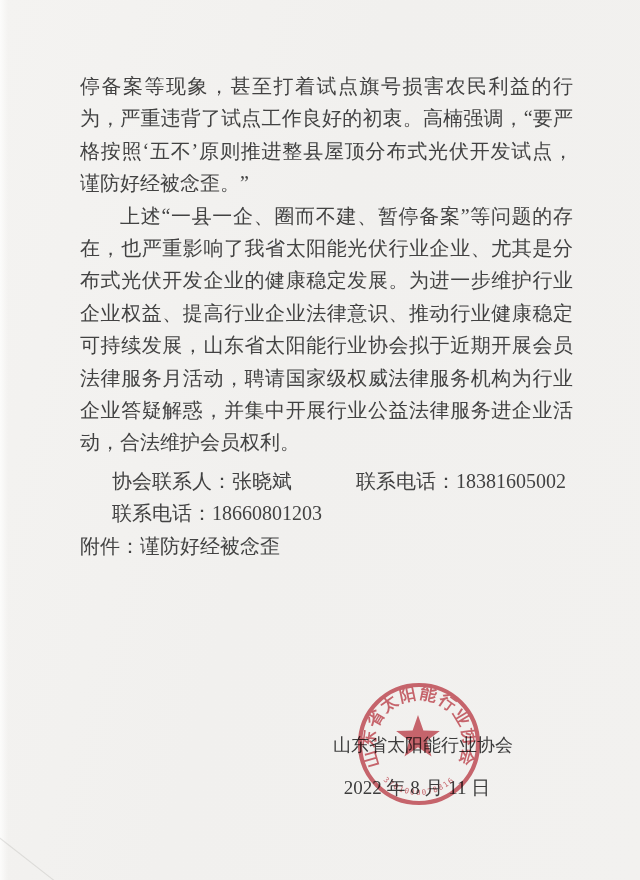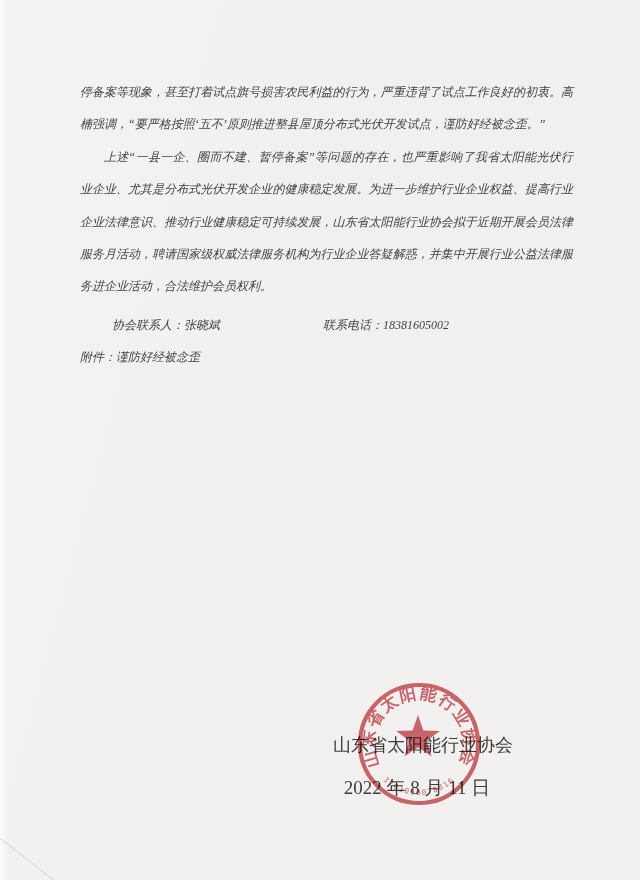--- a/index.html
+++ b/index.html
@@ -11,27 +11,27 @@
   }
   .edge-highlight {
     position:absolute; left:0; top:0; bottom:0; width:8px;
     background:linear-gradient(to right, #fcfcfb, rgba(252,252,251,0));
   }
   .corner-crease {
     position:absolute; left:-30px; bottom:10px; width:140px; height:1px;
     background:rgba(120,120,115,0.18); transform:rotate(38deg);
   }
   .letter-body {
-    position:absolute; left:80px; top:76px; width:493px;
-    font-size:12px; line-height:32.4px; text-align:justify;font-style:italic;
+    position:absolute; left:80px; top:70px; width:493px;
+    font-size:20px; line-height:32.4px; text-align:justify;
   }
   .letter-body p { margin:0; }
   .para-indent { text-indent:2em; }
   .contacts { margin-top:6px; }
-  .contact-row { display:flex; margin-left:32px; white-space:nowrap; }
+  .contact-row { display:flex; margin-left:32px; white-space:nowrap;gap:33px; }
   .contact-person { min-width:211px; }
   .attachment-line { margin-top:30px; margin-left:38px; }
   .signoff-org {
     position:absolute; left:423px; top:745px; transform:translate(-50%,-50%);
     font-size:18px; white-space:nowrap; color:#3d3d3d;
   }
   .signoff-date {
     position:absolute; left:417px; top:788px; transform:translate(-50%,-50%);
     font-size:19px; white-space:nowrap; color:#3d3d3d;
   }
@@ -59,20 +59,21 @@
   <div class="letter-body">
     <p>停备案等现象，甚至打着试点旗号损害农民利益的行为，严重违背了试点工作良好的初衷。高楠强调，“要严格按照‘五不’原则推进整县屋顶分布式光伏开发试点，谨防好经被念歪。”</p>
     <p class="para-indent">上述“一县一企、圈而不建、暂停备案”等问题的存在，也严重影响了我省太阳能光伏行业企业、尤其是分布式光伏开发企业的健康稳定发展。为进一步维护行业企业权益、提高行业企业法律意识、推动行业健康稳定可持续发展，山东省太阳能行业协会拟于近期开展会员法律服务月活动，聘请国家级权威法律服务机构为行业企业答疑解惑，并集中开展行业公益法律服务进企业活动，合法维护会员权利。</p>
 
     <div class="contacts">
       <div class="contact-row">
         <span class="contact-person">协会联系人：张晓斌</span>
         <span class="contact-phone">联系电话：18381605002</span>
       </div>
       <div class="contact-row">
+        <span class="contact-phone">联系电话：18660801203</span>
       </div>
     </div>
 
     <p class="attachment-line">附件：谨防好经被念歪</p>
   </div>
 
   <div class="signoff-org">山东省太阳能行业协会</div>
   <div class="signoff-date">2022 年 8 月 11 日</div>
 
   <svg class="official-seal" width="136" height="136" viewBox="-68 -68 136 136" xmlns="http://www.w3.org/2000/svg">

